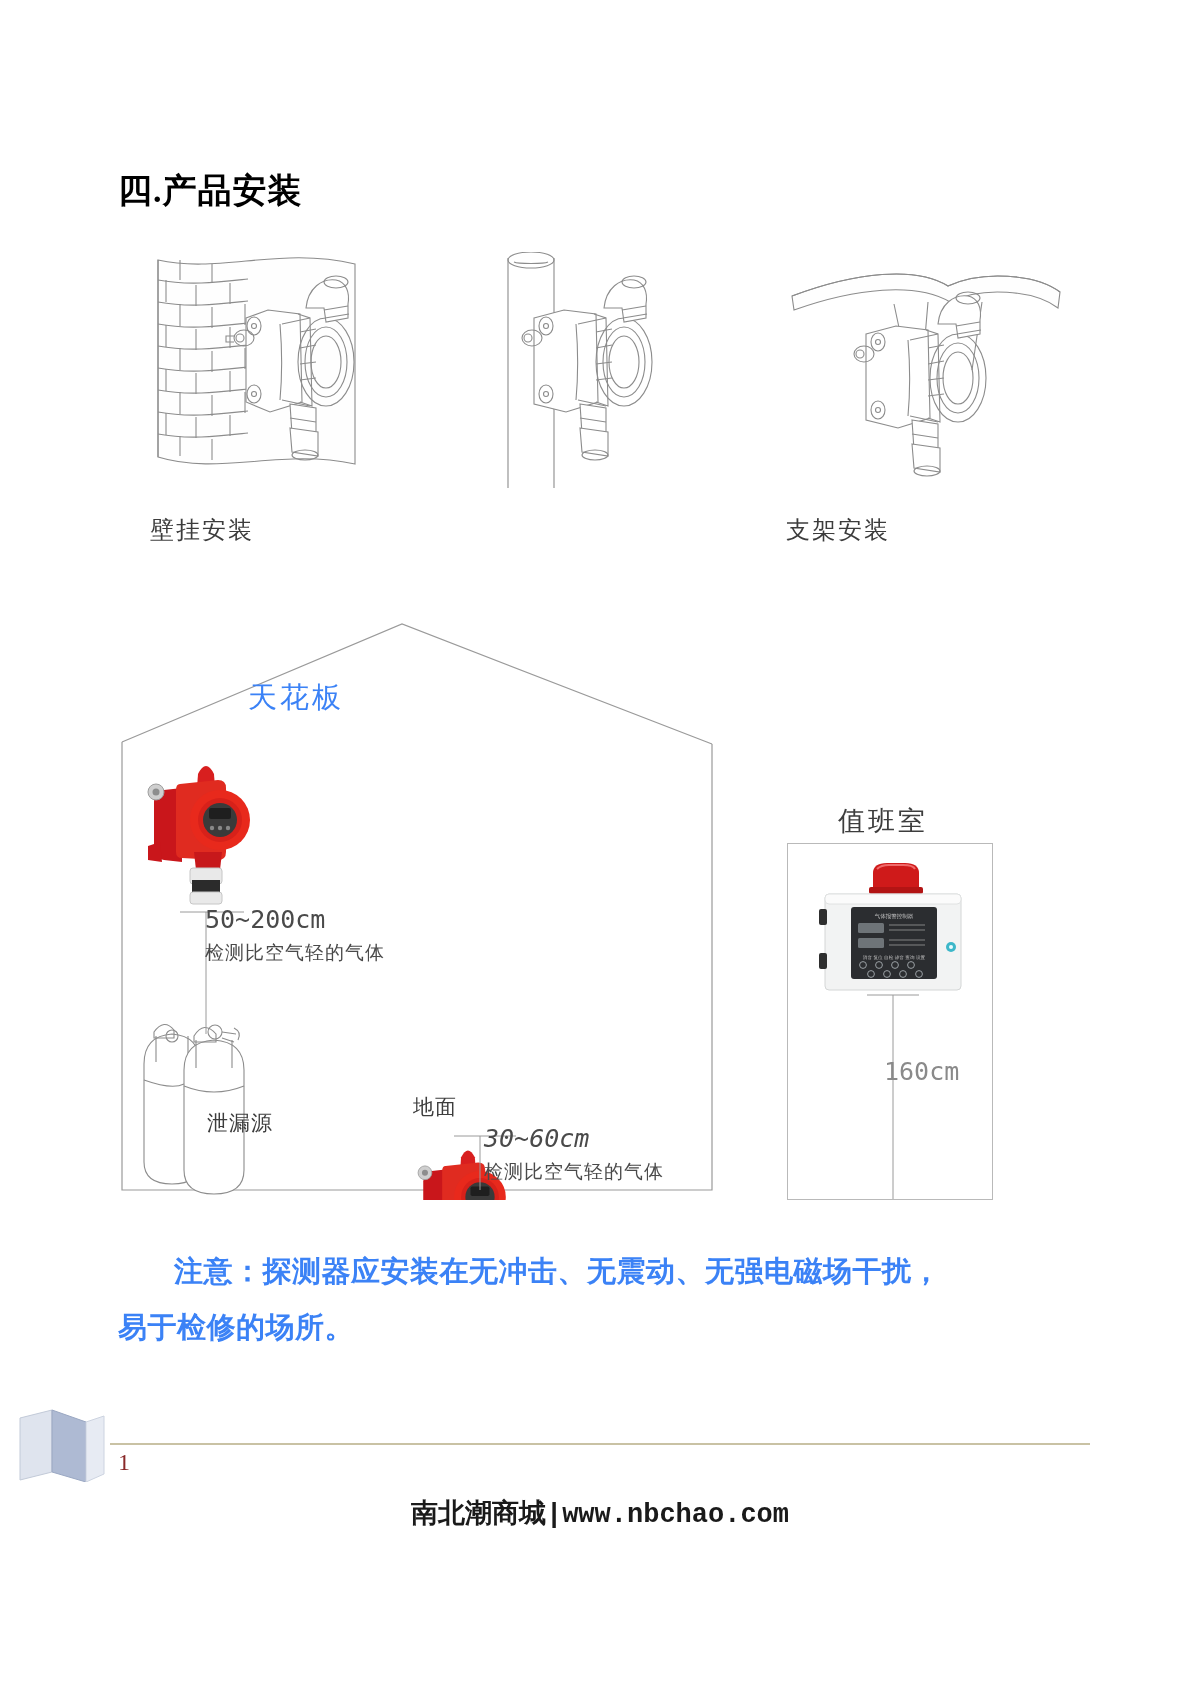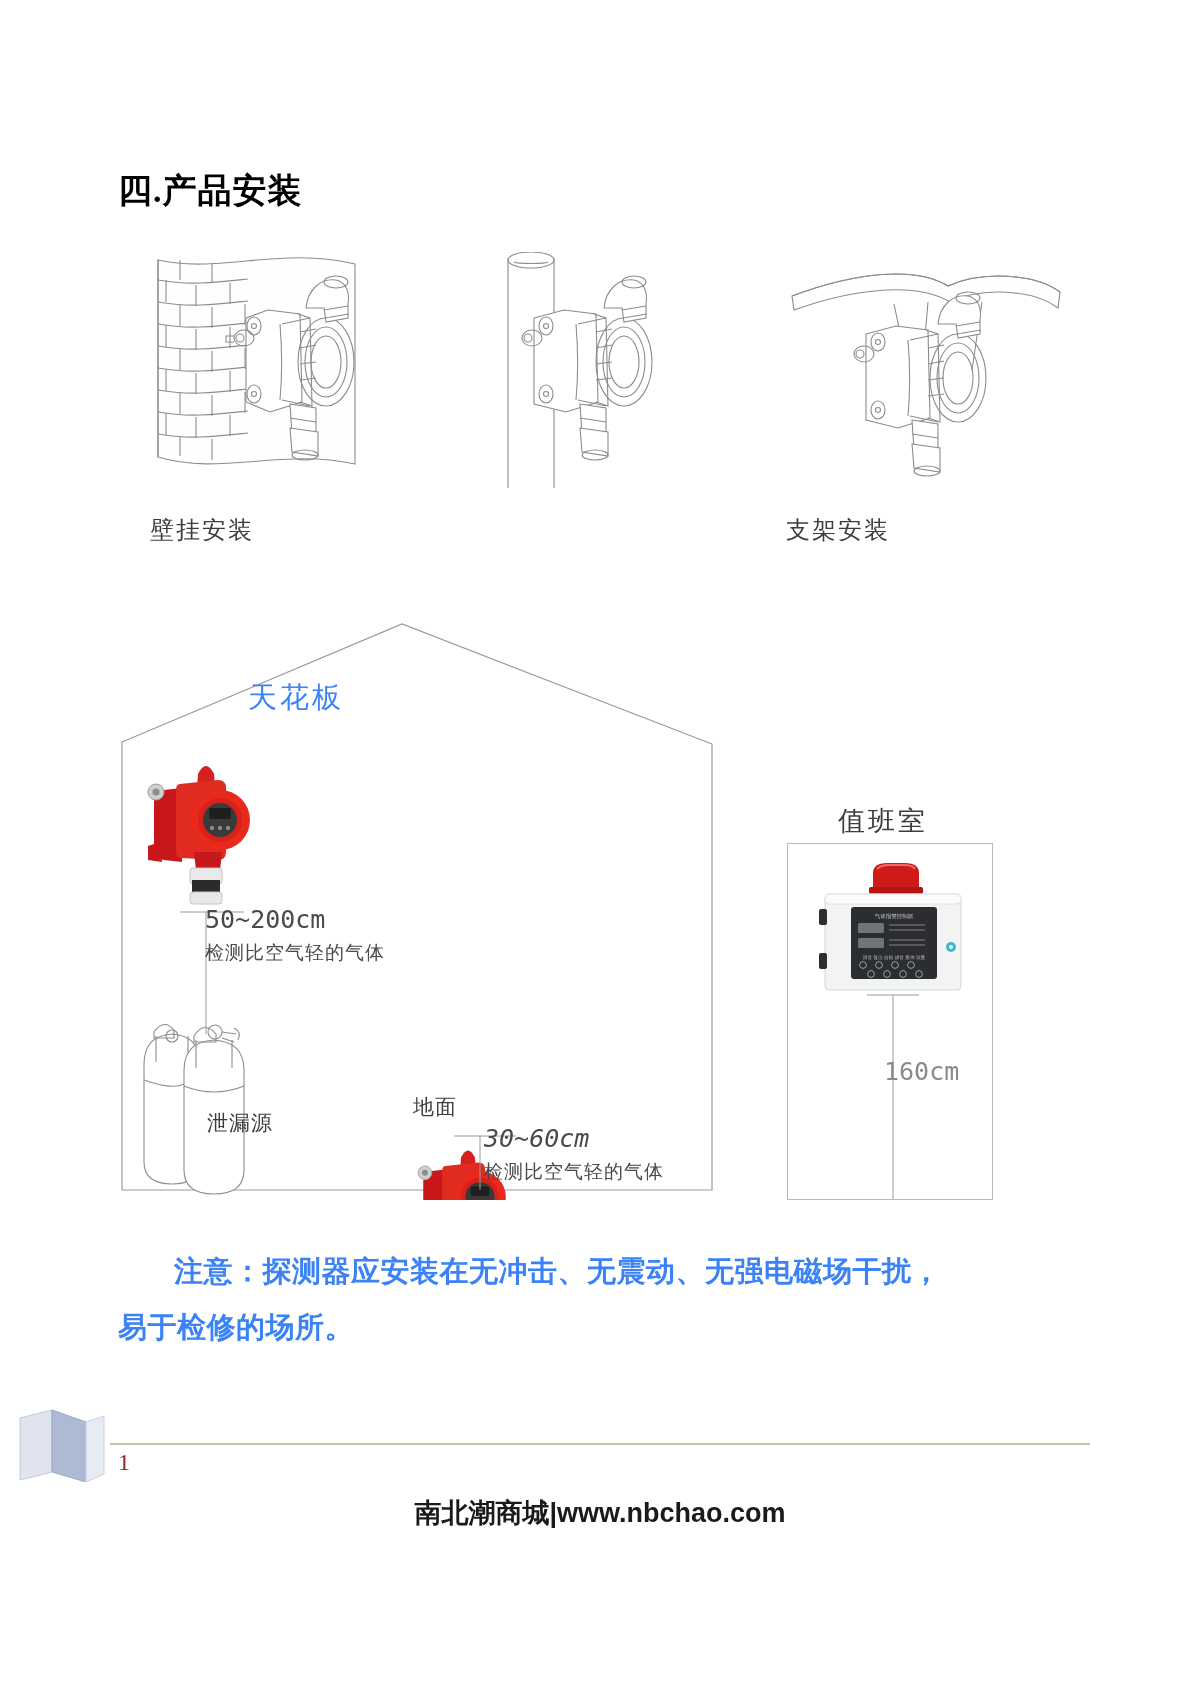--- a/index.html
+++ b/index.html
@@ -95,21 +95,21 @@
   }
   .footer-flag{position:absolute;left:16px;top:1408px;width:92px;height:74px;}
   .page-num{
     position:absolute;left:118px;top:1449px;
     font-size:24px;color:#8a2a2a;
     font-family:"Liberation Serif","DejaVu Serif",serif;
   }
   .footer-brand{
     position:absolute;left:0;top:1495px;width:1200px;text-align:center;
     font-size:27px;color:#1a1a1a;letter-spacing:0px;
-    font-family:Liberation Sans, sans-serif;font-weight:700;
+    font-family:Liberation Mono, monospace;font-weight:700;
   }
 </style>
 </head>
 <body>
 
 <div class="page">
 
   <div class="section-title">四.产品安装</div>
 
   <div class="mount-row">

